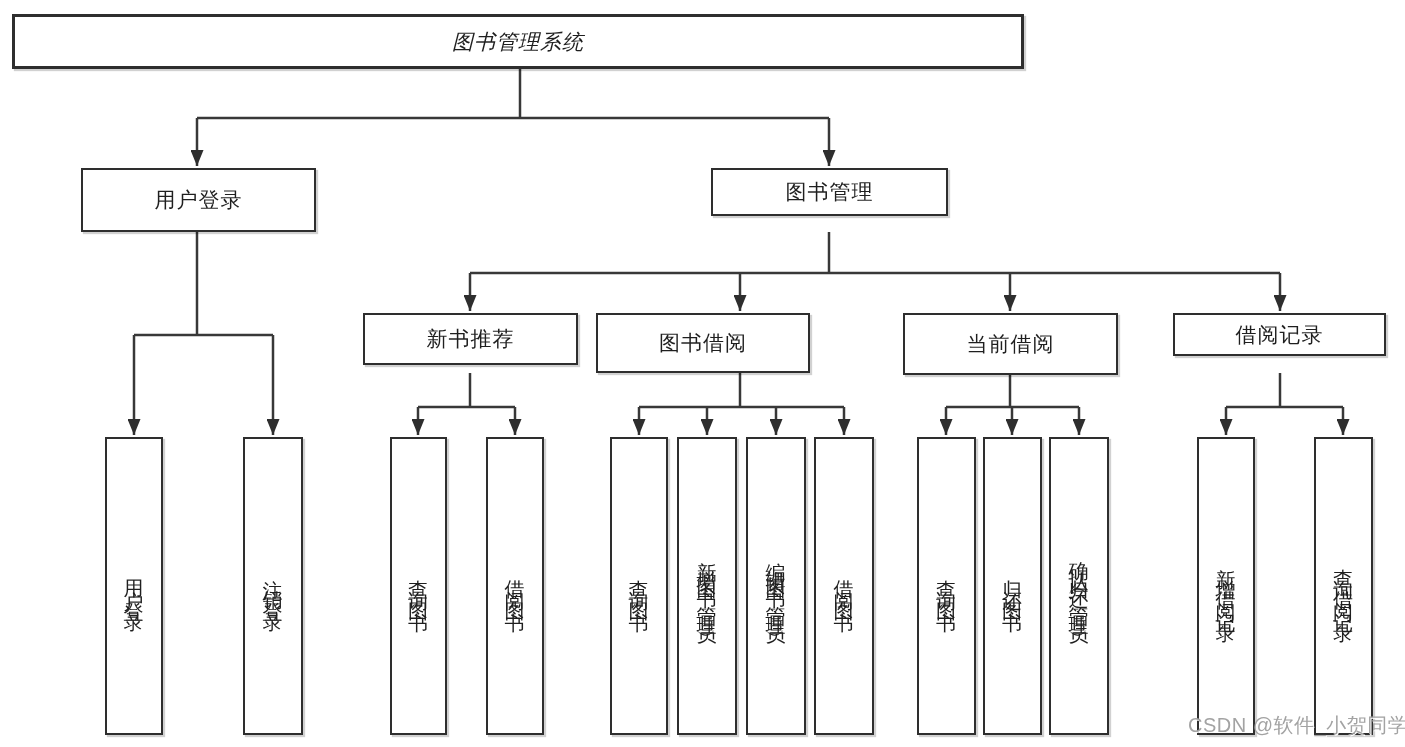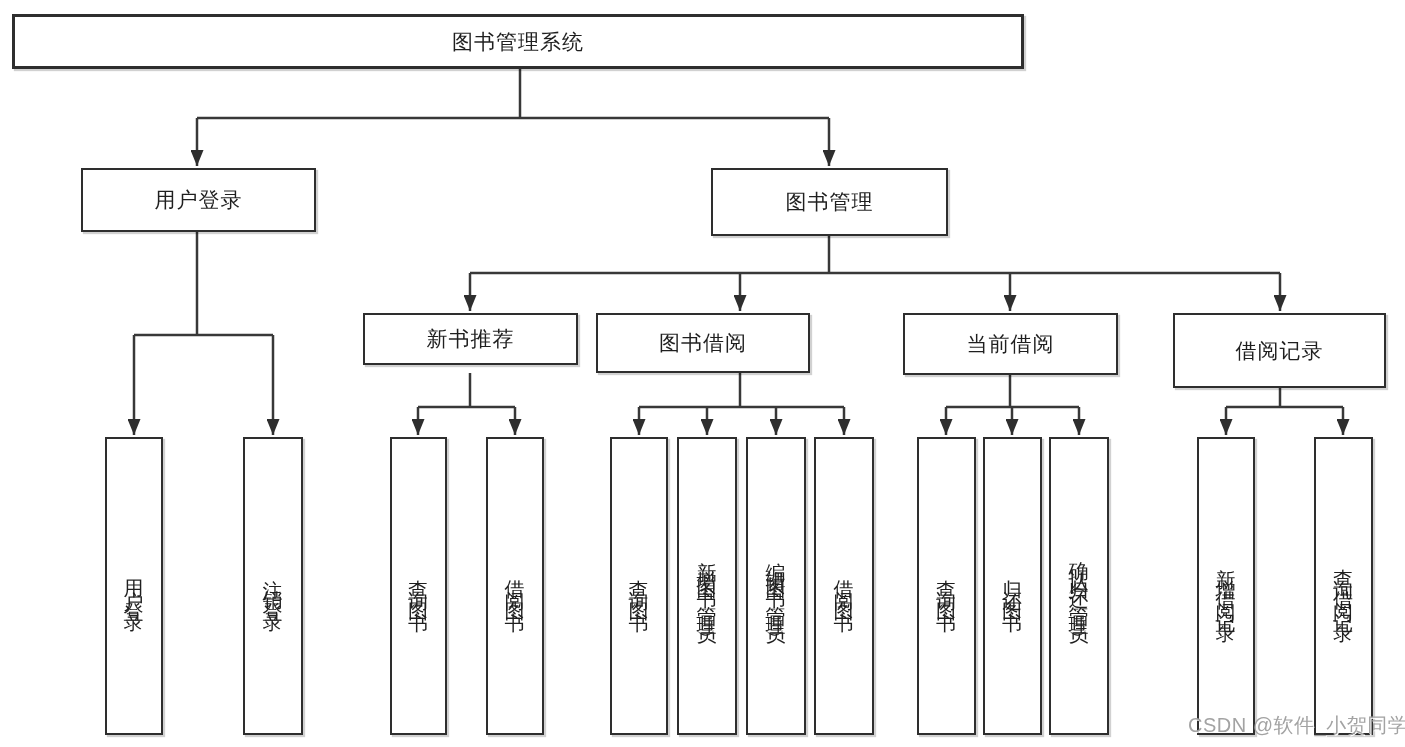--- a/index.html
+++ b/index.html
@@ -10,21 +10,21 @@
   }
   .wires{position:absolute;left:0;top:0;z-index:1;}
   .wires line{stroke:#383838;stroke-width:2.5;}
   .box{
     position:absolute;z-index:2;box-sizing:border-box;
     background:#ffffff;border:2.5px solid #2e2e2e;
     box-shadow:2px 2px 1px rgba(0,0,0,0.18);
     display:flex;align-items:center;justify-content:center;
     color:#1f1f1f;font-size:21px;letter-spacing:1px;
   }
-  .root{border-width:3px;}
+  .root{border-width:3px;font-style:italic;}
   .vbox{
     writing-mode:vertical-rl;text-orientation:mixed;
     font-size:20px;line-height:1;letter-spacing:11px;
   }
   .vbox.long{letter-spacing:9px;}
   .watermark{
     position:absolute;z-index:3;left:1188px;top:712px;
     color:#a3a3a3;font-size:20px;letter-spacing:0.5px;
     text-shadow:1px 1px 0 #ffffff;
     white-space:nowrap;
@@ -77,26 +77,26 @@
 
   <line x1="1280" y1="373" x2="1280" y2="407"></line>
   <line x1="1226" y1="407" x2="1343" y2="407"></line>
   <line x1="1226" y1="407" x2="1226" y2="435" marker-end="url(#arr)"></line>
   <line x1="1343" y1="407" x2="1343" y2="435" marker-end="url(#arr)"></line>
 </svg>
 
 <div class="box root" style="left:12px;top:14px;width:1012px;height:55px">图书管理系统</div>
 
 <div class="box" style="left:81px;top:168px;width:235px;height:64px">用户登录</div>
-<div class="box" style="left:711px;top:168px;width:237px;height:68px">图书管理</div>
+<div class="box" style="left:711px;top:168px;width:237px;height:48px">图书管理</div>
 
 <div class="box" style="left:363px;top:313px;width:215px;height:52px">新书推荐</div>
 <div class="box" style="left:596px;top:313px;width:214px;height:60px">图书借阅</div>
 <div class="box" style="left:903px;top:313px;width:215px;height:62px">当前借阅</div>
-<div class="box" style="left:1173px;top:313px;width:213px;height:75px">借阅记录</div>
+<div class="box" style="left:1173px;top:313px;width:213px;height:43px">借阅记录</div>
 
 <div class="box vbox" style="left:105px;top:437px;width:58px;height:298px">用户登录</div>
 <div class="box vbox" style="left:243px;top:437px;width:60px;height:298px">注销登录</div>
 
 <div class="box vbox" style="left:390px;top:437px;width:57px;height:298px">查询图书</div>
 <div class="box vbox" style="left:486px;top:437px;width:58px;height:298px">借阅图书</div>
 
 <div class="box vbox" style="left:610px;top:437px;width:58px;height:298px">查询图书</div>
 <div class="box vbox long" style="left:677px;top:437px;width:60px;height:298px">新增图书（管理员）</div>
 <div class="box vbox long" style="left:746px;top:437px;width:60px;height:298px">编辑图书（管理员）</div>

